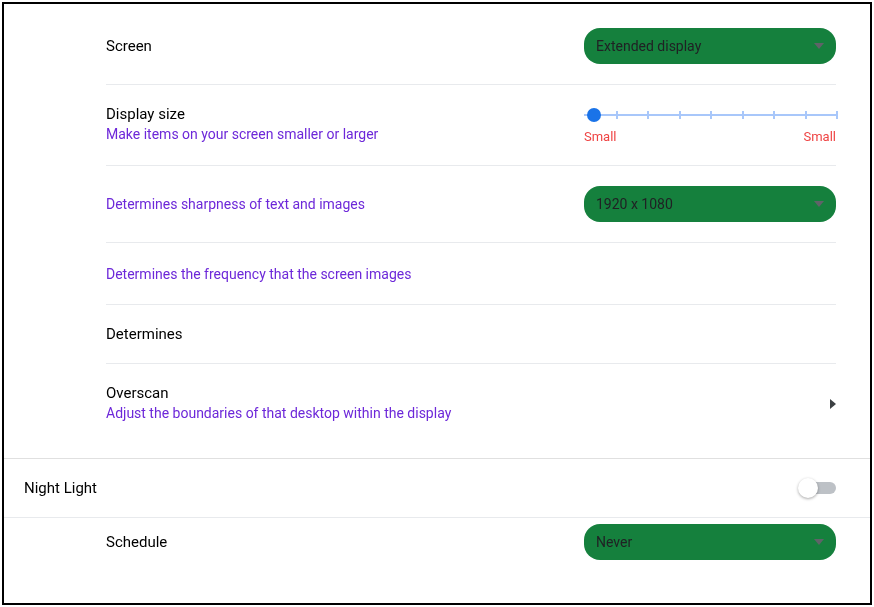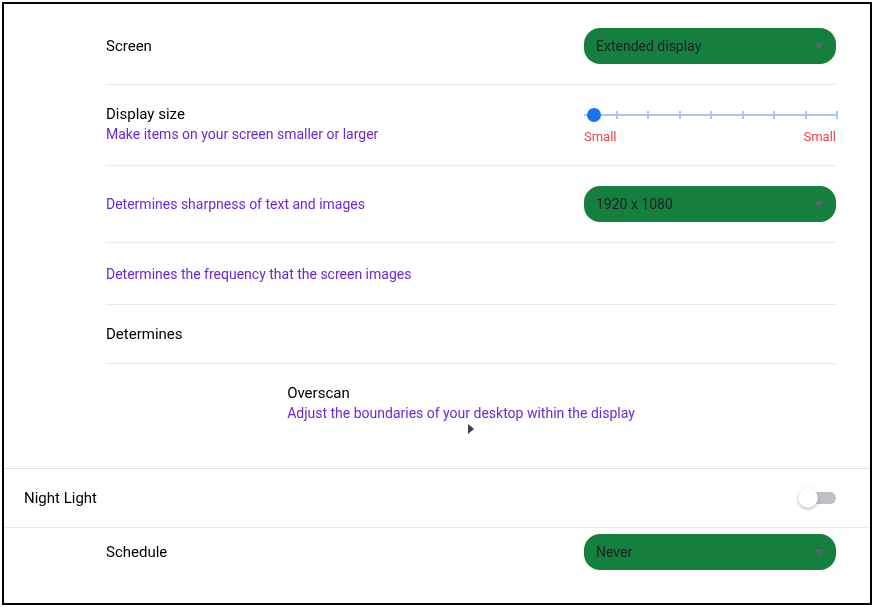--- a/index.html
+++ b/index.html
@@ -27,21 +27,21 @@
       padding-top: 18px;
     }
     .row {
       display: flex;
       align-items: center;
       justify-content: space-between;
       padding: 20px 0;
       border-bottom: 1px solid #e8eaed;
     }
     .row:first-child { padding-top: 6px; }
-    .row.no-border { border-bottom: none; flex-direction: column; }
+    .row.no-border { border-bottom: none; }
     .row .text-col {
       flex: 1;
       min-width: 0;
       padding-right: 20px;
     }
     .row .control-col {
       flex: 0 0 252px;
       display: flex;
       justify-content: flex-end;
       align-items: center;
@@ -231,21 +231,21 @@
 
       <div class="row">
         <div class="text-col">
           <div class="title">Determines</div>
         </div>
       </div>
 
       <div class="row no-border overscan">
         <div class="text-col">
           <div class="title">Overscan</div>
-          <div class="desc">Adjust the boundaries of your desktop within the display</div>
+          <div class="desc">Adjust the boundaries of that desktop within the display</div>
         </div>
         <div class="control-col">
           <span class="arrow-right"></span>
         </div>
       </div>
 
     </div>
 
     <div class="section-sep"></div>
 

